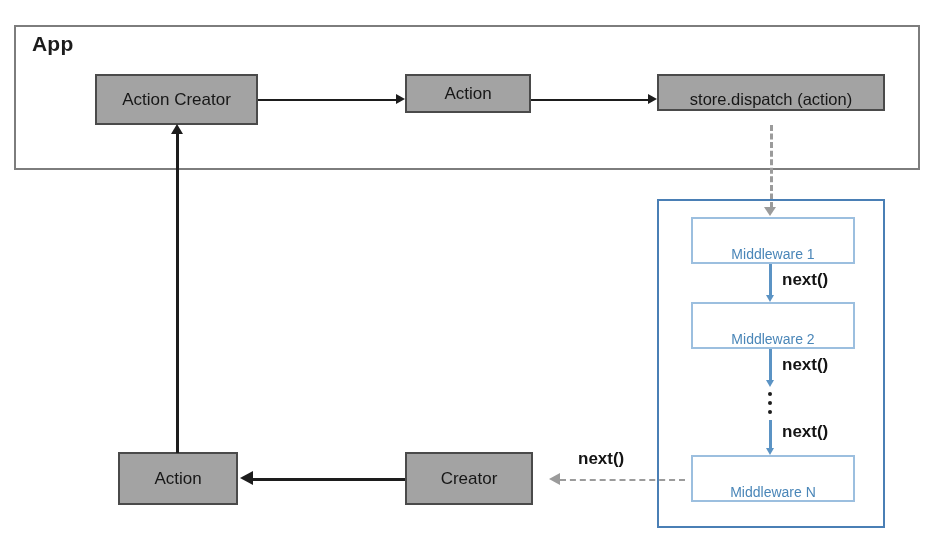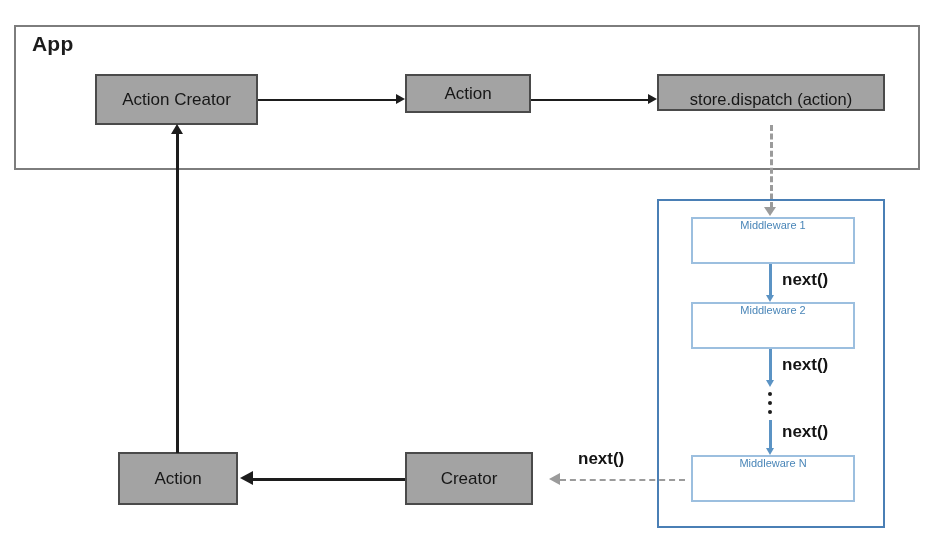--- a/index.html
+++ b/index.html
@@ -130,23 +130,23 @@
     border: 2px solid #4a7fb5;
     box-sizing: border-box;
     background: transparent;
   }
   .mw-node {
     position: absolute;
     border: 2px solid #9cbfdf;
     box-sizing: border-box;
     background: #ffffff;
     display: flex;
-    align-items: flex-start;
+    align-items: flex-end;
     justify-content: center;
-    font-size: 11px;
+    font-size: 14px;
     color: #4a86b8;
     white-space: nowrap;
   }
   .mw-1 { left: 691px; top: 217px; width: 164px; height: 47px; }
   .mw-2 { left: 691px; top: 302px; width: 164px; height: 47px; }
   .mw-n { left: 691px; top: 455px; width: 164px; height: 47px; }
 
   .mw-line {
     position: absolute;
     width: 0;

